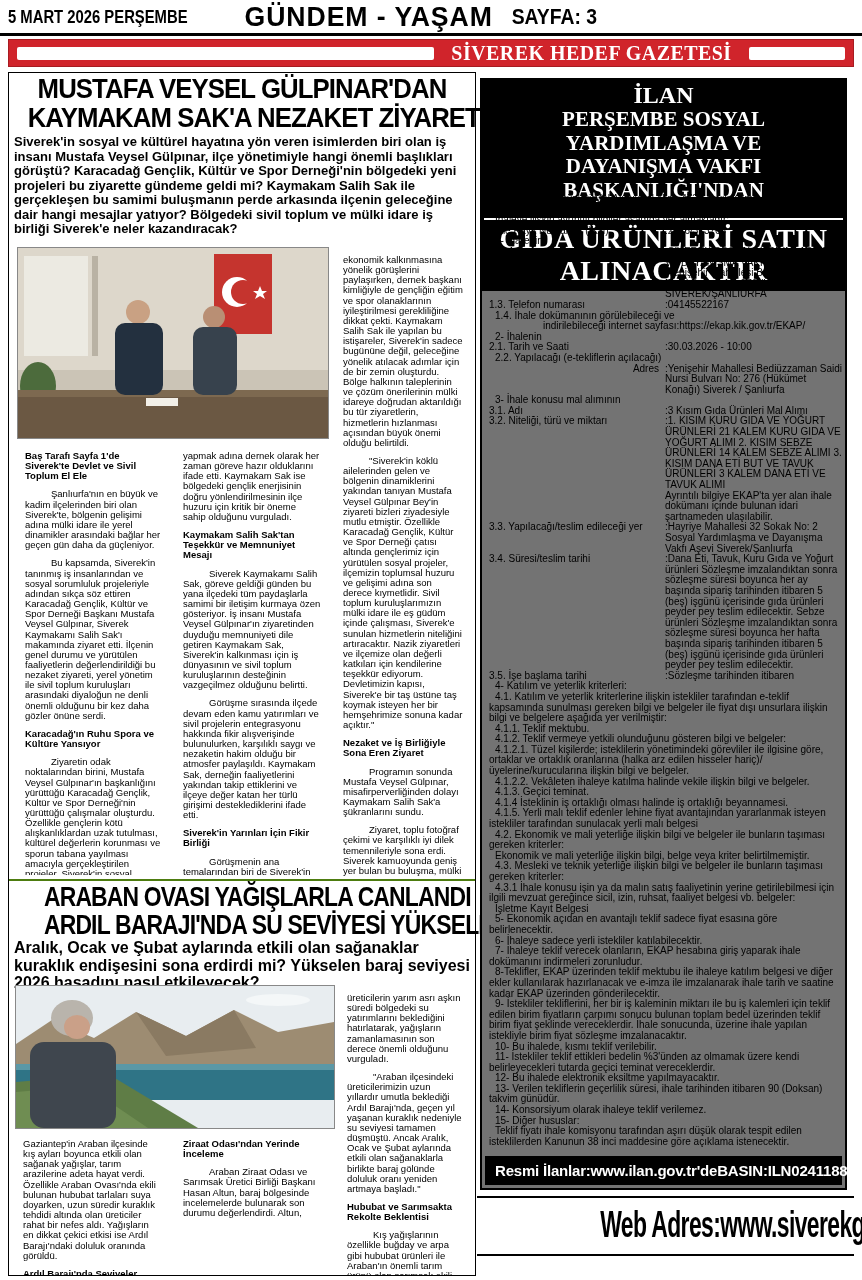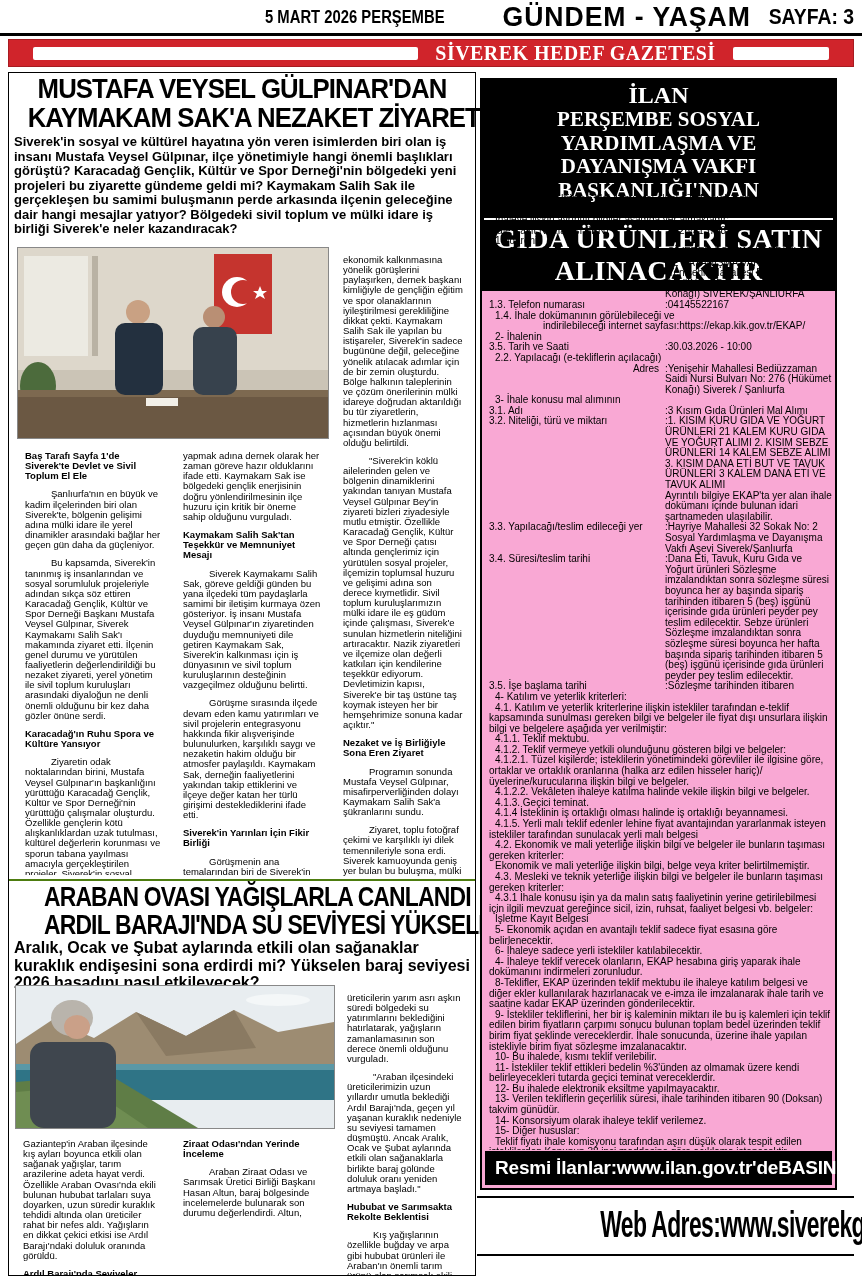--- a/index.html
+++ b/index.html
@@ -1,27 +1,27 @@
 <!DOCTYPE html>
 <html><head>
 <meta charset="utf-8">
 <style>
   html,body{margin:0;padding:0;background:#e9e9e9;}
   .page{position:relative;width:862px;height:1280px;background:#fff;margin:0 auto;
         font-family:"Liberation Sans",sans-serif;color:#000;overflow:hidden;}
   
   .topbar{position:absolute;top:0;left:8px;right:8px;height:33px;display:flex;
-          justify-content:flex-end;align-items:center;}
+          justify-content:flex-start;align-items:center;}
   .h-date{font-size:19px;font-weight:bold;white-space:nowrap;transform:scaleX(.78);transform-origin:left center;}
   .h-section{font-size:28px;font-weight:800;letter-spacing:1px;white-space:nowrap;transform:scaleX(.95);}
   .h-page{font-size:22px;font-weight:800;white-space:nowrap;transform:scaleX(.88);transform-origin:right center;}
   .top-rule{position:absolute;top:33px;left:0;width:100%;height:3px;background:#000;}
   
   .masthead{position:absolute;top:39px;left:8px;right:8px;height:28px;background:#d0242b;
-            display:flex;align-items:center;gap:10px;padding:0 24px;box-sizing:border-box;
+            display:flex;align-items:center;gap:10px;padding:0 8px;box-sizing:border-box;
             border:1px solid #a71b21;}
   .mast-bar{background:#fff;height:13px;border-radius:2px;}
   .mast-left{flex:1;}
   .mast-right{width:96px;}
   .mast-title{color:#fff;font-family:"Liberation Serif",serif;font-weight:bold;font-size:21px;
               white-space:nowrap;transform:scaleX(.95);letter-spacing:.5px;}
   
   .left-col{position:absolute;top:72px;left:8px;width:468px;height:1204px;border:1px solid #000;box-sizing:border-box;}
   .right-col{position:absolute;top:72px;left:480px;right:8px;height:1204px;}
   
@@ -43,37 +43,37 @@
   .a2-col3{position:absolute;top:104px;left:330px;width:132px;height:290px;overflow:hidden;}
   .a2-col1{position:absolute;top:250px;left:6px;width:154px;height:144px;overflow:hidden;}
   .a2-col2{position:absolute;top:250px;left:166px;width:156px;height:144px;overflow:hidden;}
   
   .col{font-size:9.5px;line-height:1.07;}
   .col p{margin:8px;}
   .t-para{text-indent:26px;}
   .t-cont{text-indent:0;}
   .t-subhead{font-weight:bold;}
   
-  .ilan-box{position:absolute;top:6px;left:0;right:17px;height:1112px;border:2px solid #000;box-sizing:border-box;background:#f9a8d4;}
+  .ilan-box{position:absolute;top:6px;left:0;right:7px;height:1112px;border:2px solid #000;box-sizing:border-box;background:#737373;}
   .ilan-header{background:#000;color:#fff;text-align:center;font-family:"Liberation Serif",serif;
                font-weight:bold;padding:3px 2px 4px;}
   .ilan-t1{font-size:24px;line-height:1.05;}
   .ilan-t2,.ilan-t3{font-size:21px;line-height:1.12;}
   .ilan-sub{border-top:2px solid #fff;margin-top:16px;padding-top:3px;font-size:28px;letter-spacing:.5px;}
   .ilan-body{position:absolute;top:114px;bottom:38px;left:3px;right:3px;overflow:hidden;
              font-size:10px;line-height:1.06;}
   .ilan-row{display:flex;align-items:flex-start;}
   .ilan-row .l{flex:none;width:180px;padding-left:4px;box-sizing:border-box;}
   .ilan-row .v{flex:1;min-width:0;}
   .t-p .l{width:auto;flex:1;text-indent:6px;}
   .t-pi .l{width:auto;flex:1;padding-left:58px;}
   .t-lva .l{text-align:right;padding-right:6px;}
   .ilan-footer{position:absolute;left:3px;right:3px;bottom:3px;background:#000;color:#fff;
                display:flex;justify-content:space-between;align-items:center;padding:6px 10px;
-               box-sizing:border-box;font-weight:bold;font-size:19px;letter-spacing:-.2px;white-space:nowrap;}
+               box-sizing:border-box;font-weight:bold;font-size:15px;letter-spacing:-.2px;white-space:nowrap;}
   
   .web-banner{position:absolute;left:-3px;right:0;top:1124px;border-top:2px solid #000;border-bottom:2px solid #000;
               text-align:center;padding:6px 0 8px;white-space:nowrap;}
   .web-banner span{display:inline-block;font-size:37px;font-weight:900;letter-spacing:-1px;
                    transform:scaleX(.62);transform-origin:center;}
   .photo-frame{border:1px solid #888;}
 </style>
 </head>
 <body>
 
@@ -235,21 +235,21 @@
 
           <div class="ilan-row t-pi">
             <span class="l">indirilebileceği internet sayfası:https://ekap.kik.gov.tr/EKAP/</span>
           </div>
 
           <div class="ilan-row t-p">
             <span class="l">2- İhalenin</span>
           </div>
 
           <div class="ilan-row t-lv">
-            <span class="l">3.5. Tarih ve Saati</span>
+            <span class="l">2.1. Tarih ve Saati</span>
             <span class="v">:30.03.2026 - 10:00</span>
           </div>
 
           <div class="ilan-row t-p">
             <span class="l">2.2. Yapılacağı (e-tekliflerin açılacağı)</span>
           </div>
 
           <div class="ilan-row t-lva">
             <span class="l">Adres</span>
             <span class="v">:Yenişehir Mahallesi Bediüzzaman Saidi Nursi Bulvarı No: 276 (Hükümet Konağı) Siverek / Şanlıurfa</span>
@@ -347,21 +347,21 @@
 
           <div class="ilan-row t-p">
             <span class="l">5- Ekonomik açıdan en avantajlı teklif sadece fiyat esasına göre belirlenecektir.</span>
           </div>
 
           <div class="ilan-row t-p">
             <span class="l">6- İhaleye sadece yerli istekliler katılabilecektir.</span>
           </div>
 
           <div class="ilan-row t-p">
-            <span class="l">4- İhaleye teklif verecek olanların, EKAP hesabına giriş yaparak ihale dokümanını indirmeleri zorunludur.</span>
+            <span class="l">7- İhaleye teklif verecek olanların, EKAP hesabına giriş yaparak ihale dokümanını indirmeleri zorunludur.</span>
           </div>
 
           <div class="ilan-row t-p">
             <span class="l">8-Teklifler, EKAP üzerinden teklif mektubu ile ihaleye katılım belgesi ve diğer ekler kullanılarak hazırlanacak ve e-imza ile imzalanarak ihale tarih ve saatine kadar EKAP üzerinden gönderilecektir.</span>
           </div>
 
           <div class="ilan-row t-p">
             <span class="l">9- İstekliler tekliflerini, her bir iş kaleminin miktarı ile bu iş kalemleri için teklif edilen birim fiyatların çarpımı sonucu bulunan toplam bedel üzerinden teklif birim fiyat şeklinde vereceklerdir. İhale sonucunda, üzerine ihale yapılan istekliyle birim fiyat sözleşme imzalanacaktır.</span>
           </div>
 

